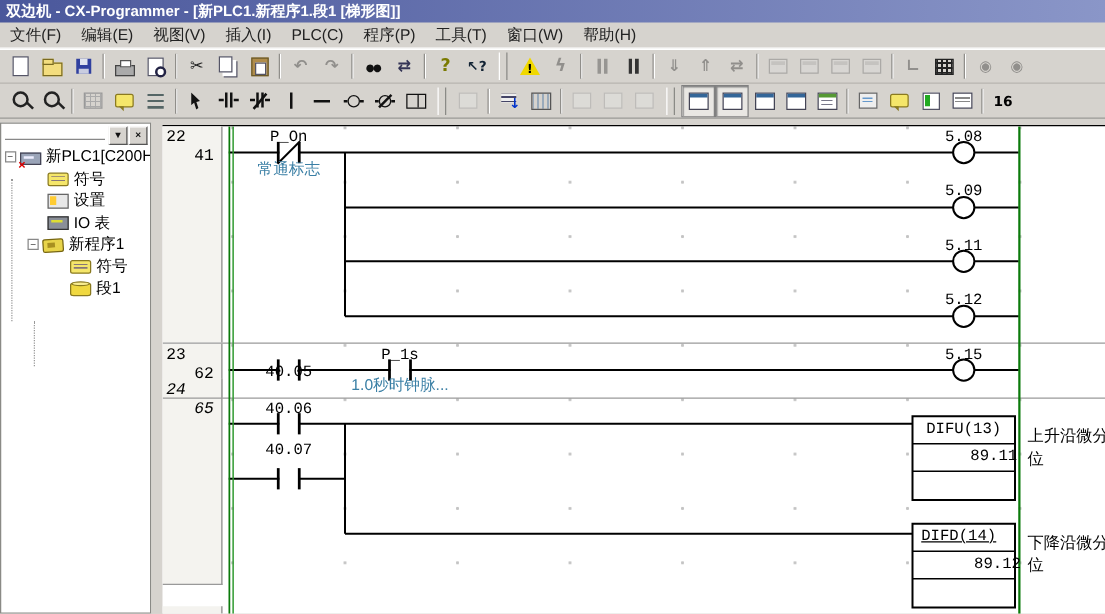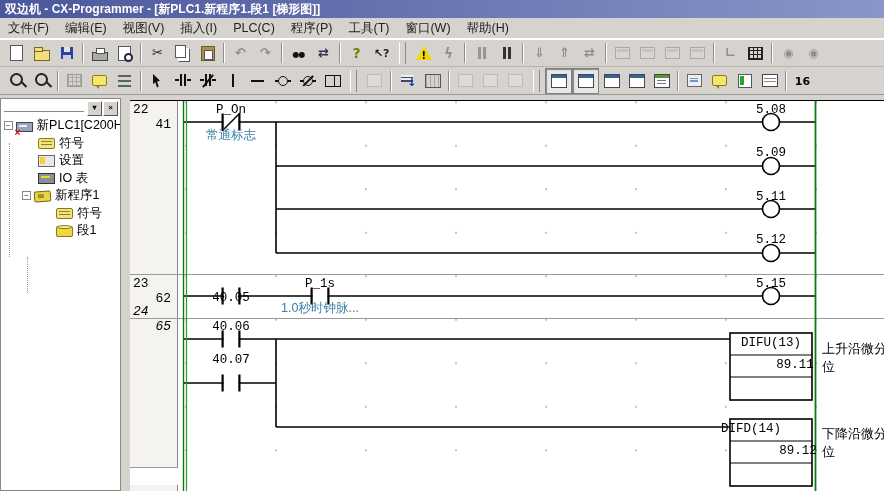--- a/index.html
+++ b/index.html
@@ -561,18 +561,18 @@
 
     <div class="lbl" style="left:61px;top:176px;width:80px;margin-top:14px;">40.05</div>
     <div class="lbl" style="left:150px;top:176px;width:80px;">P_1s</div>
     <div class="lcomment" style="left:130px;top:199px;width:120px;">1.0秒时钟脉...</div>
     <div class="lbl" style="left:611px;top:176px;width:60px;">5.15</div>
 
     <div class="lbl" style="left:61px;top:219px;width:80px;">40.06</div>
     <div class="lbl" style="left:61px;top:252px;width:80px;">40.07</div>
     <div class="lbl" style="left:600px;top:235px;width:82px;">DIFU(13)</div>
     <div class="lbl" style="left:608px;top:257px;width:62px;margin-left:26px;">89.11</div>
-    <div class="lbl" style="left:580px;top:321px;width:82px;">DIFD(14)</div>
+    <div class="lbl" style="left:596px;top:321px;width:82px;text-decoration:underline;">DIFD(14)</div>
     <div class="lbl" style="left:600px;top:343px;width:82px;padding-left:27px;">89.12</div>
     <div class="rcomment" style="top:239px;">上升沿微分位</div>
     <div class="rcomment" style="top:324px;">下降沿微分位</div>
   </div>
 </div>
 
 </body></html>

